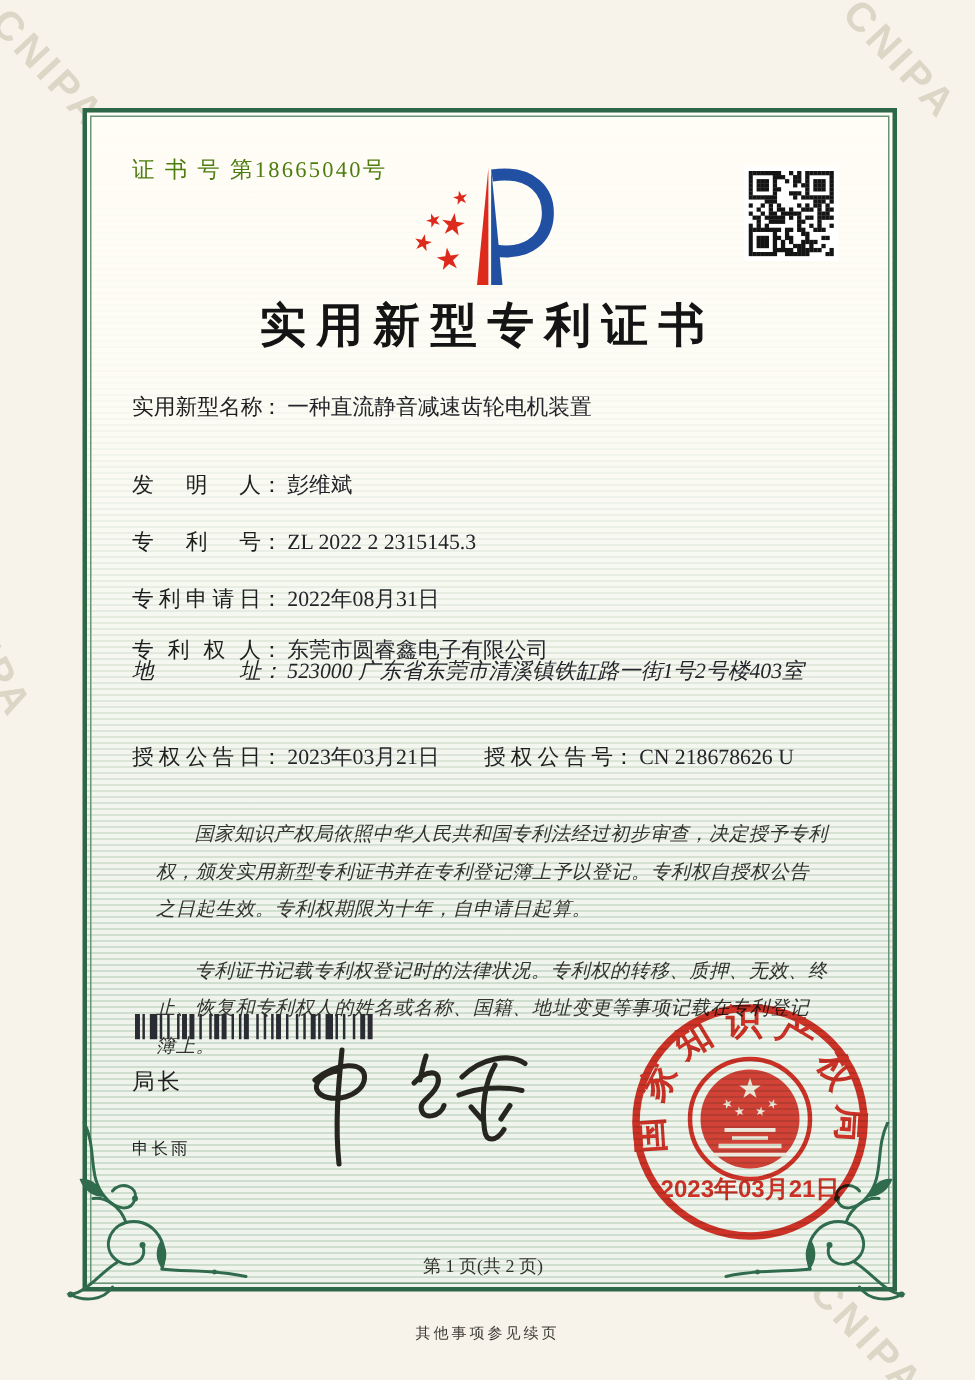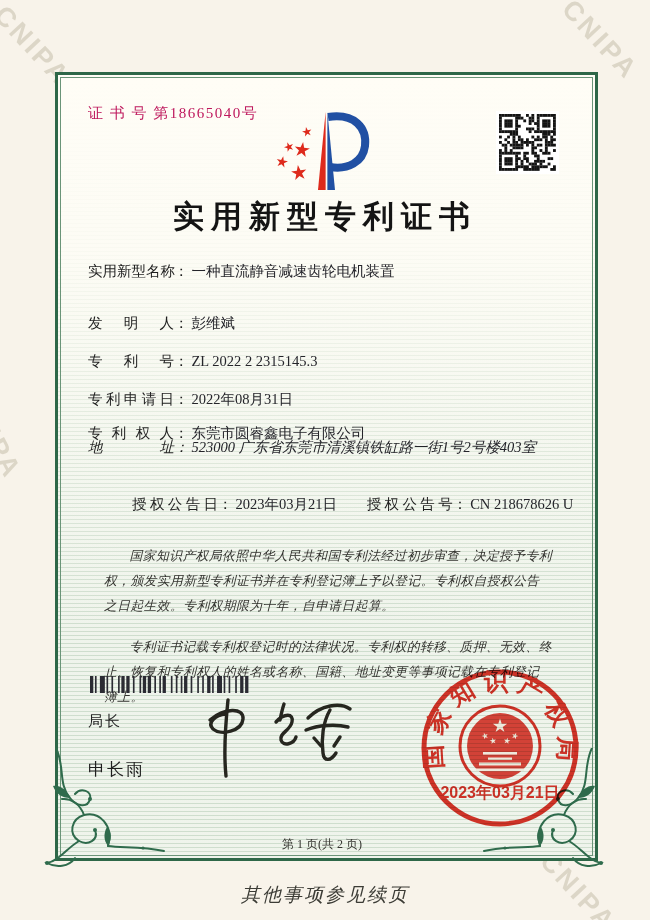--- a/index.html
+++ b/index.html
@@ -16,55 +16,55 @@
          border:3px solid #2e6748;
          background-color:#f3f6ef;
          background-image:
            linear-gradient(180deg,#fffdf6 0%,rgba(255,253,246,.88) 22%,rgba(255,253,246,.38) 46%,rgba(252,252,247,0) 72%),
            repeating-linear-gradient(180deg,rgba(122,165,128,.30) 0px,rgba(122,165,128,.30) 1px,rgba(236,242,233,.55) 1px,rgba(236,242,233,.55) 4px);}
   .frame-inner{position:absolute;left:2px;top:2px;right:2px;bottom:2px;border:1.5px solid #6a9478;pointer-events:none;}
 
   .flourish{position:absolute;pointer-events:none;}
 
   
-  .cert-no{position:absolute;left:88px;top:104px;font-size:15px;letter-spacing:1.5px;color:#be185d;}
+  .cert-no{position:absolute;left:88px;top:104px;font-size:15px;letter-spacing:1.5px;color:#4d7c0f;}
   .logo{position:absolute;left:262px;top:100px;}
   .qr{position:absolute;left:496px;top:111px;background:#ffffff;padding:3px;line-height:0;}
 
   .title{position:absolute;left:0;top:196px;width:650px;text-align:center;
          font-size:31px;font-weight:bold;letter-spacing:7px;color:#141414;}
 
   
   .field-row{position:absolute;left:88px;font-size:14.5px;color:#222;white-space:nowrap;}
   .r0{top:262px;} .r1{top:314px;} .r2{top:352px;} .r3{top:390px;}
-  .r4{top:424px;} .r5{top:438px;font-style:italic;} .r6{top:495px;margin-left:44px;}
+  .r4{top:424px;} .r5{top:438px;font-style:italic;} .r6{top:495px;}
   .flabel{display:inline-block;width:86px;text-align:justify;text-align-last:justify;color:#1e1e1e;}
   .fcolon{display:inline-block;margin-right:3px;color:#1e1e1e;}
   .fvalue{color:#24242a;}
   .field2{margin-left:26px;}
 
   
   .body-text{position:absolute;left:88px;top:528px;width:480px;font-size:12.8px;
              line-height:25px;color:#33332f;letter-spacing:.4px;font-style:italic;}
   .body-text p{margin:16px;text-indent:2em;}
   .body-text p + p{margin-top:8px;}
 
   .barcode{position:absolute;left:90px;top:676px;line-height:0;}
 
   .issuer-title{position:absolute;left:88px;top:712px;font-family:"Liberation Sans","DejaVu Sans",sans-serif;
                 font-size:15px;color:#1f1f1f;letter-spacing:2px;}
   .issuer-name{position:absolute;left:88px;top:758px;font-family:"Liberation Sans","DejaVu Sans",sans-serif;
-               font-size:17px;color:#1f1f1f;letter-spacing:2px;}
+               font-size:11px;color:#1f1f1f;letter-spacing:2px;}
   .signature{position:absolute;left:180px;top:692px;}
 
   .seal{position:absolute;left:412px;top:660px;mix-blend-mode:multiply;opacity:.95;}
 
   .page-info{position:absolute;left:0;top:836px;width:644px;text-align:center;font-size:12px;color:#33332e;}
   .continuation{position:absolute;left:0;top:882px;width:650px;text-align:center;
-                font-size:19px;color:#3c3c36;letter-spacing:2px;font-style:italic;}
+                font-size:10px;color:#3c3c36;letter-spacing:2px;}
 </style>
 </head>
 <body>
 
 <div class="page">
 
   <div class="wm" style="left:10px;top:0px;">CNIPA</div>
   <div class="wm" style="left:578px;top:-6px;">CNIPA</div>
   <div class="wm" style="left:398px;top:266px;color:rgba(168,162,145,.28);">CNIPA</div>
   <div class="wm" style="left:-18px;top:384px;transform:rotate(62deg);">CNIPA</div>

